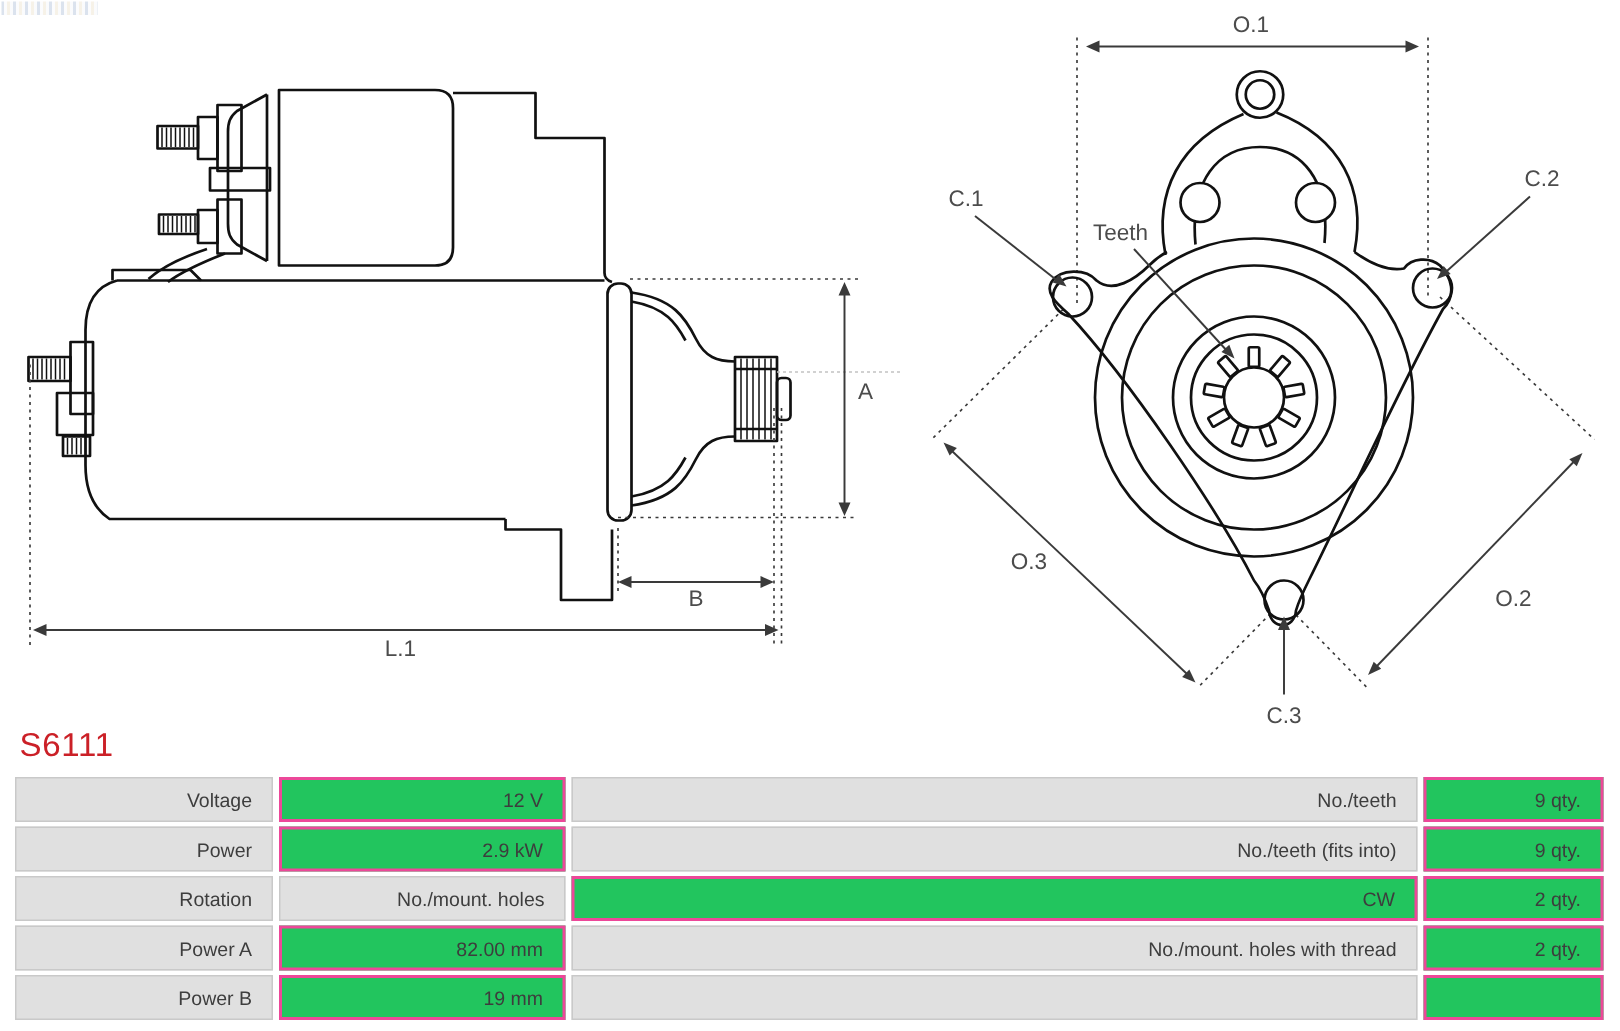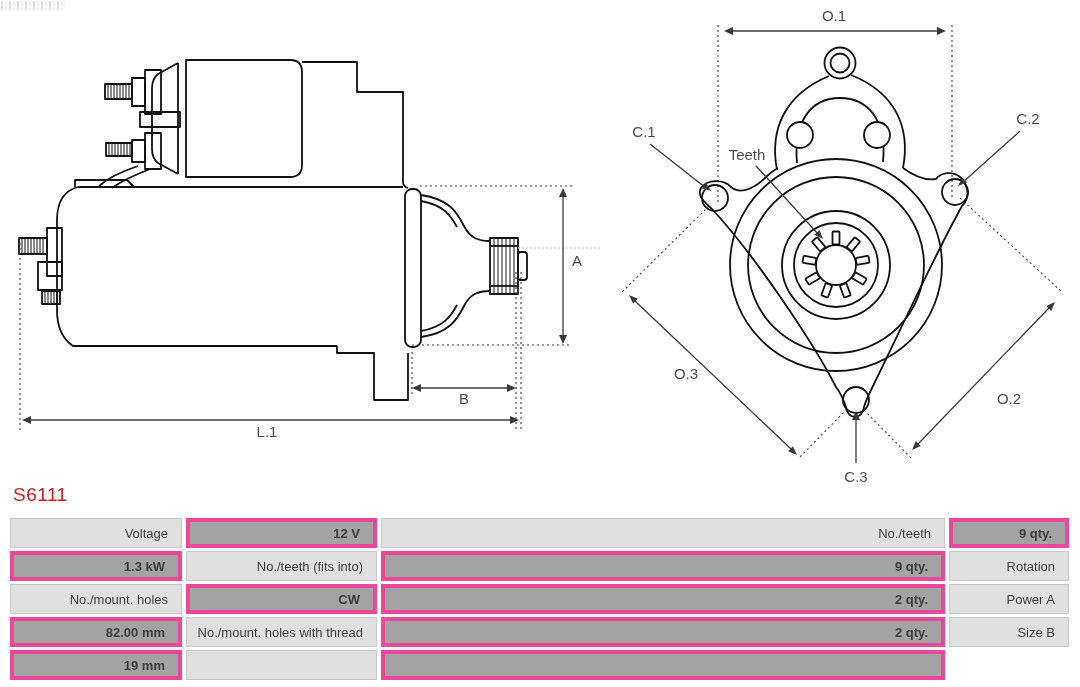--- a/index.html
+++ b/index.html
@@ -13,36 +13,36 @@
       repeating-linear-gradient(90deg,
         rgba(110,140,185,.45) 0 2px, rgba(235,238,246,.35) 2px 4px,
         rgba(215,195,150,.40) 4px 6px, rgba(225,230,240,.30) 6px 8px);
   }
   svg.diagram { position:absolute; }
   #side-view  { left:0;   top:40px;  width:600px; height:430px; }
   #front-view { left:600px; top:0;   width:480px; height:495px; }
 
   .part-number {
     position:absolute; left:13px; top:484px; margin:0;
-    font-size:19px; font-weight:400; color:#cb2027; letter-spacing:.5px;
+    font-size:22px; font-weight:400; color:#cb2027; letter-spacing:.5px;
   }
   .spec-table {
     position:absolute; left:10px; top:518px;
     display:grid;
     grid-template-columns:172px 191px 564px 120px;
     grid-auto-rows:30px;
     column-gap:4px; row-gap:3px;
     font-size:13px; color:#3d3d3d;
   }
   .spec-table .cell {
     box-sizing:border-box; display:flex; align-items:center; justify-content:flex-end;
     padding-right:13px; white-space:nowrap; overflow:hidden;
   }
   .spec-table .lbl { background:#e0e0e0; border:1px solid #c9c9c9; }
-  .spec-table .val { background:#a3a3a3; border:4px solid #ec4899;font-weight:bold; }
+  .spec-table .val { background:#22c55e; border:2px solid #ec4899; }
 
   
   .part   { stroke:#111111; stroke-width:1.8; fill:none; stroke-linejoin:round; }
   .partw  { stroke:#111111; stroke-width:1.8; fill:#ffffff; stroke-linejoin:round; }
   .hatch  { stroke:#111111; stroke-width:1;   fill:none; }
   .dim    { stroke:#3a3a3a; stroke-width:1.3; fill:none; }
   .dimdot { stroke:#3a3a3a; stroke-width:1.1; fill:none; stroke-dasharray:2 3; }
   .faint  { stroke:#c2c2c2; stroke-width:1;   fill:none; stroke-dasharray:2 2; }
   .ah     { fill:#3a3a3a; stroke:none; }
   .dimtext { fill:#4c4c4c; font-size:15px; font-family:"Liberation Sans",sans-serif; }
@@ -219,33 +219,34 @@
 
   <h1 class="part-number">S6111</h1>
 
   <div class="spec-table">
 
     <div class="cell lbl">Voltage</div>
     <div class="cell val">12 V</div>
     <div class="cell lbl">No./teeth</div>
     <div class="cell val">9 qty.</div>
 
-    <div class="cell val">1.3 kW</div>
+    <div class="cell lbl">Power</div>
+    <div class="cell val">2.9 kW</div>
     <div class="cell lbl">No./teeth (fits into)</div>
     <div class="cell val">9 qty.</div>
 
     <div class="cell lbl">Rotation</div>
     <div class="cell lbl">No./mount. holes</div>
     <div class="cell val">CW</div>
     <div class="cell val">2 qty.</div>
 
     <div class="cell lbl">Power A</div>
     <div class="cell val">82.00 mm</div>
     <div class="cell lbl">No./mount. holes with thread</div>
     <div class="cell val">2 qty.</div>
 
-    <div class="cell lbl">Size B</div>
+    <div class="cell lbl">Power B</div>
     <div class="cell val">19 mm</div>
     <div class="cell lbl"></div>
     <div class="cell val"></div>
   </div>
 
 </div>
 
 </body></html>

